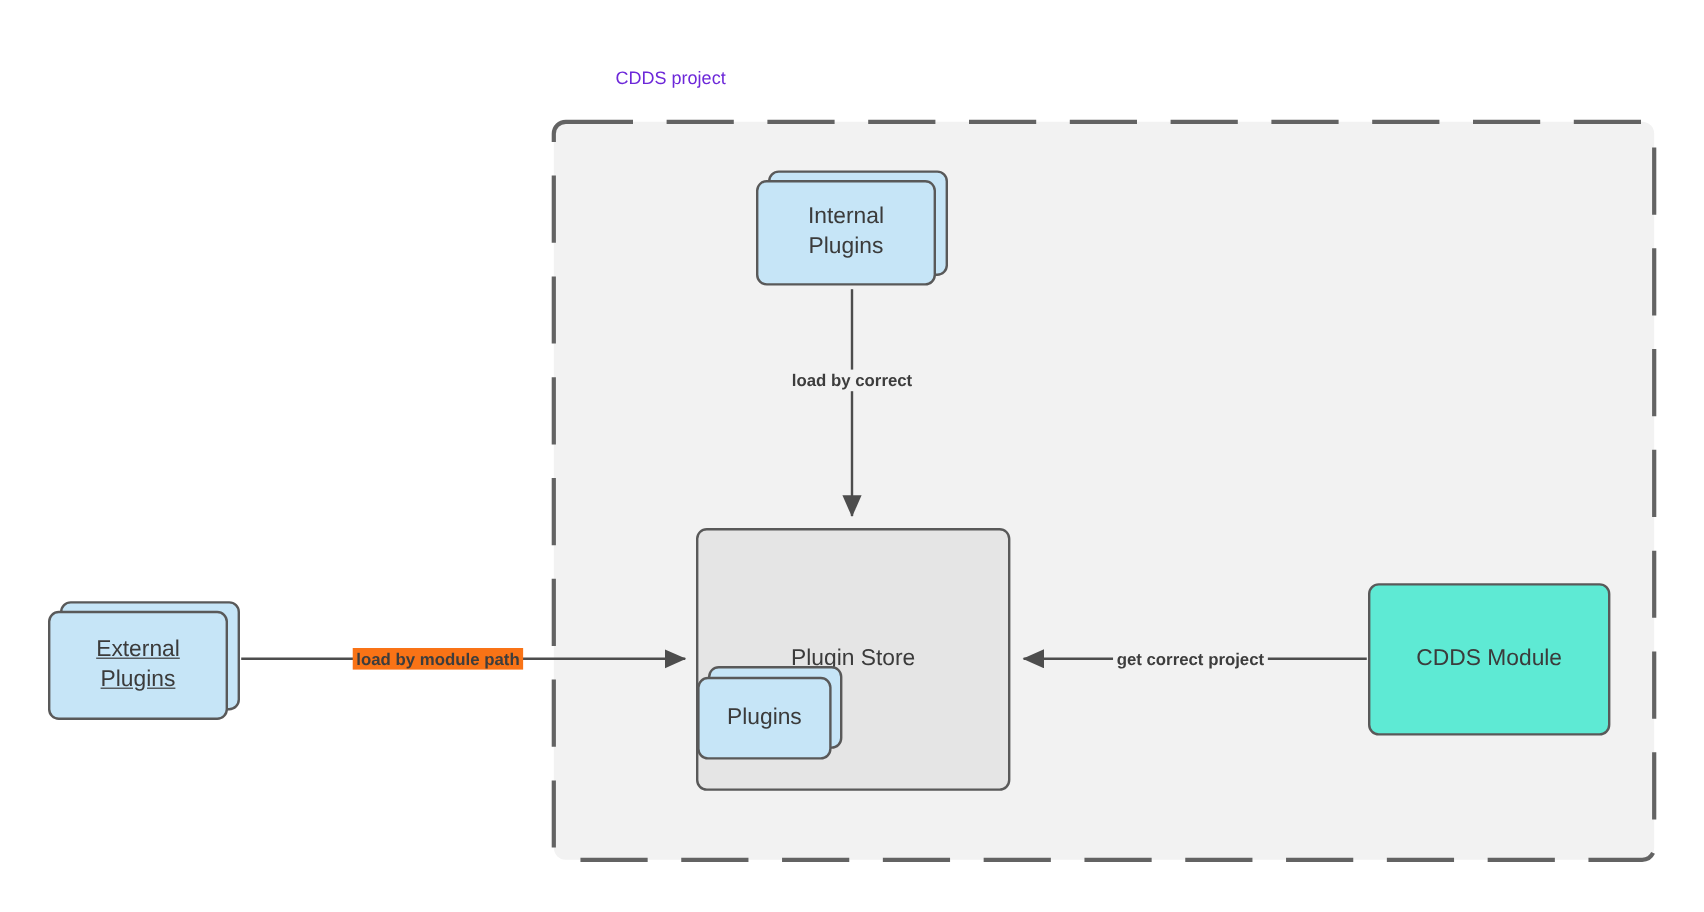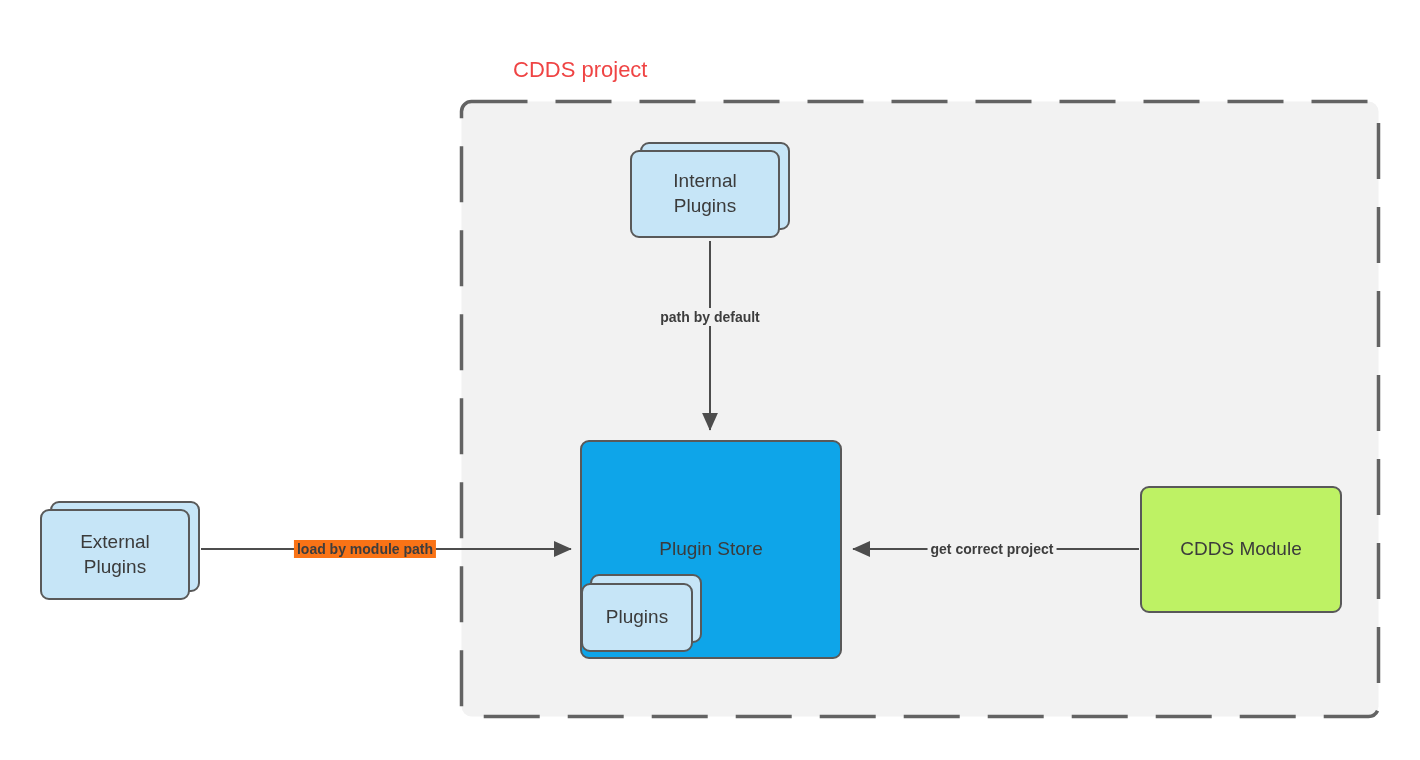--- a/index.html
+++ b/index.html
@@ -19,40 +19,40 @@
     position: absolute;
     left: 0;
     top: 0;
     width: 1420px;
     height: 760px;
   }
   .group-title {
     position: absolute;
     left: 513px;
     top: 57px;
-    font-size: 22px;
-    color: #ef4444;
+    font-size: 15px;
+    color: #6d28d9;
     white-space: nowrap;
   }
   
   .node {
     position: absolute;
     box-sizing: border-box;
     border: 2px solid #595959;
     border-radius: 9px;
     display: flex;
     align-items: center;
     justify-content: center;
     text-align: center;
     font-size: 19px;
     color: #3b3b3b;
     line-height: 1.3;
   }
-  .fill-yellow { background: #0ea5e9; }
-  .fill-red    { background: #bef264; }
+  .fill-yellow { background: #e5e5e5; }
+  .fill-red    { background: #5eead4; }
 
   .stack { position: absolute; }
   .stack .layer {
     position: absolute;
     box-sizing: border-box;
     border: 2px solid #595959;
     border-radius: 9px;
     background: #c6e5f7;
   }
   .stack .front {
@@ -101,46 +101,46 @@
 
     <path d="M 710 241 L 710 430" stroke="#4d4d4d" stroke-width="2" fill="none" marker-end="url(#arrowhead)"></path>
 
     <path d="M 1139 549 L 853 549" stroke="#4d4d4d" stroke-width="2" fill="none" marker-end="url(#arrowhead)"></path>
   </svg>
 
   <div class="group-title">CDDS project</div>
 
   <div class="stack" style="left:40px; top:501px; width:162px; height:101px;">
     <div class="layer" style="left:10px; top:0; width:150px; height:91px;"></div>
-    <div class="layer front" style="left:0; top:8px; width:150px; height:91px;">
+    <div class="layer front" style="left:0; top:8px; width:150px; height:91px;text-decoration:underline;">
       <span class="lbl">External Plugins</span>
     </div>
   </div>
 
   <div class="stack" style="left:630px; top:142px; width:162px; height:98px;">
     <div class="layer" style="left:10px; top:0; width:150px; height:88px;"></div>
     <div class="layer front" style="left:0; top:8px; width:150px; height:88px;">
       <span class="lbl">Internal Plugins</span>
     </div>
   </div>
 
   <div id="plugin-store" class="node fill-yellow" style="left:580px; top:440px; width:262px; height:219px;">
     <span>Plugin Store</span>
   </div>
 
-  <div id="plugins-stack" class="stack" style="left:581px; top:574px; width:122px; height:101px;">
+  <div id="plugins-stack" class="stack" style="left:581px; top:555px; width:122px; height:101px;">
     <div class="layer" style="left:9px; top:0; width:112px; height:69px;"></div>
     <div class="layer front" style="left:0; top:9px; width:112px; height:69px;">
       <span>Plugins</span>
     </div>
   </div>
 
   <div class="node fill-red" style="left:1140px; top:486px; width:202px; height:127px;">
     <span>CDDS Module</span>
   </div>
 
   <div class="edge-label on-white" style="left:365px; top:549px;">load by module path</div>
 
-  <div class="edge-label on-gray" style="left:710px; top:317px;">path by default</div>
+  <div class="edge-label on-gray" style="left:710px; top:317px;">load by correct</div>
 
   <div class="edge-label on-gray" style="left:992px; top:549px;">get correct project</div>
 
 </div>
 
 </body></html>

